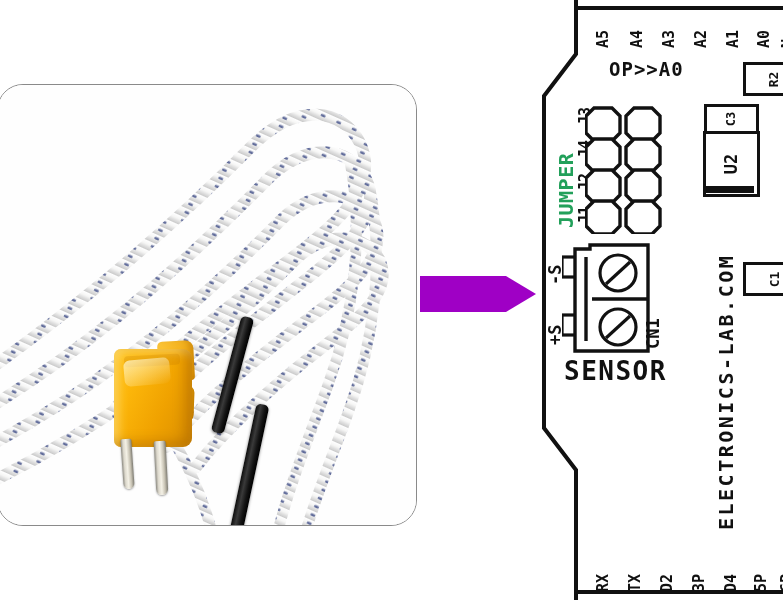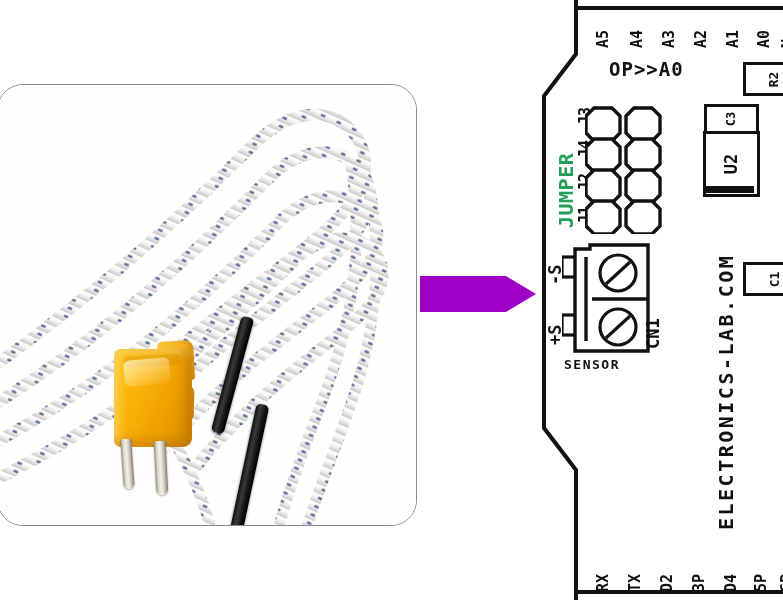--- a/index.html
+++ b/index.html
@@ -103,21 +103,21 @@
   }
   .jlabel{font-size:15px;}
 
   
   #pads{position:absolute;left:45px;top:106px;width:80px;height:128px;}
   #pads svg{display:block;}
 
   
   #cn1{position:absolute;left:22px;top:243px;width:100px;height:112px;}
   #cn1 svg{display:block;}
-  #sensor-label{left:24px;top:358px;font-size:13px;letter-spacing:1.5px;}
+  #sensor-label{left:24px;top:358px;font-size:26px;letter-spacing:1.5px;}
   #cn1-label{left:105px;top:349px;font-size:17px;}
   #minus-s{left:7px;top:285px;font-size:17px;}
   #plus-s{left:7px;top:345px;font-size:17px;}
 
   
   .comp{
     position:absolute;border:3px solid #111;background:#fff;
     display:flex;align-items:center;justify-content:center;
   }
   .comp span{

